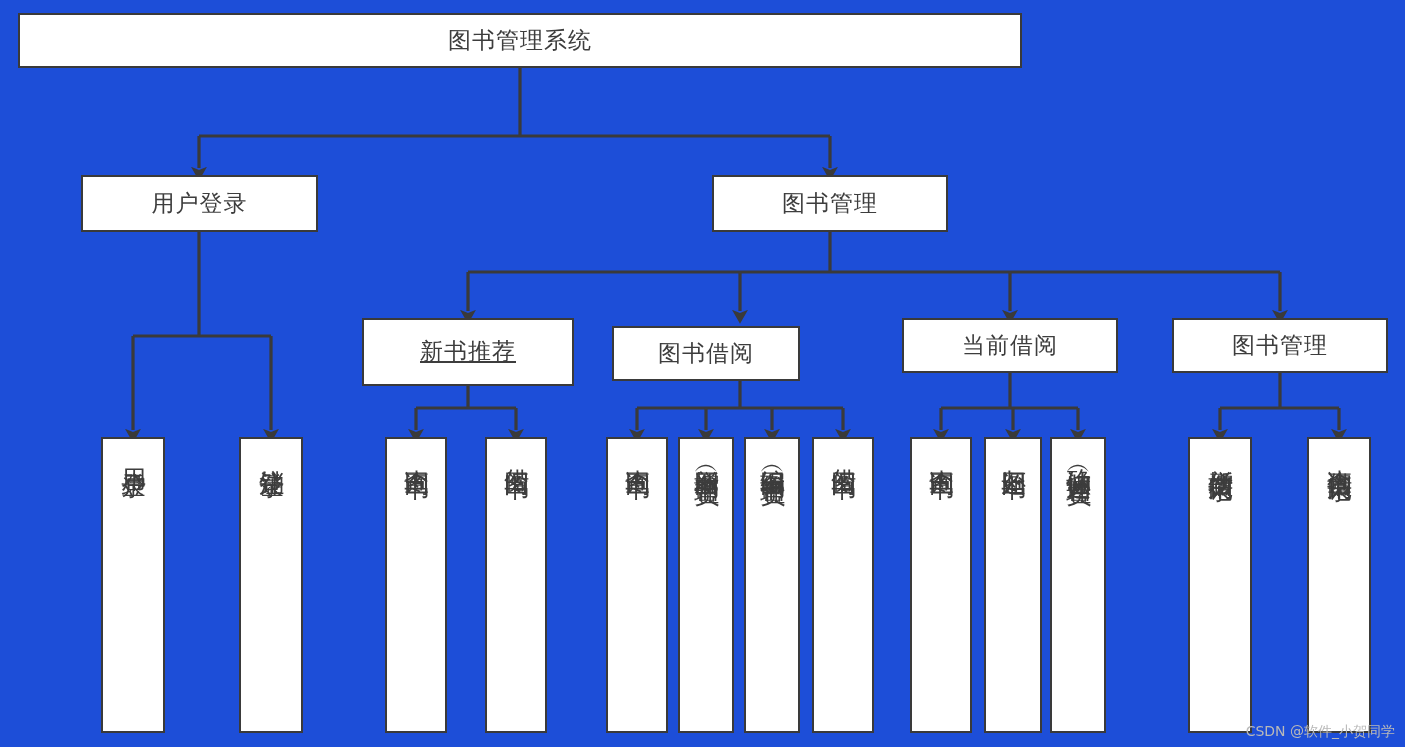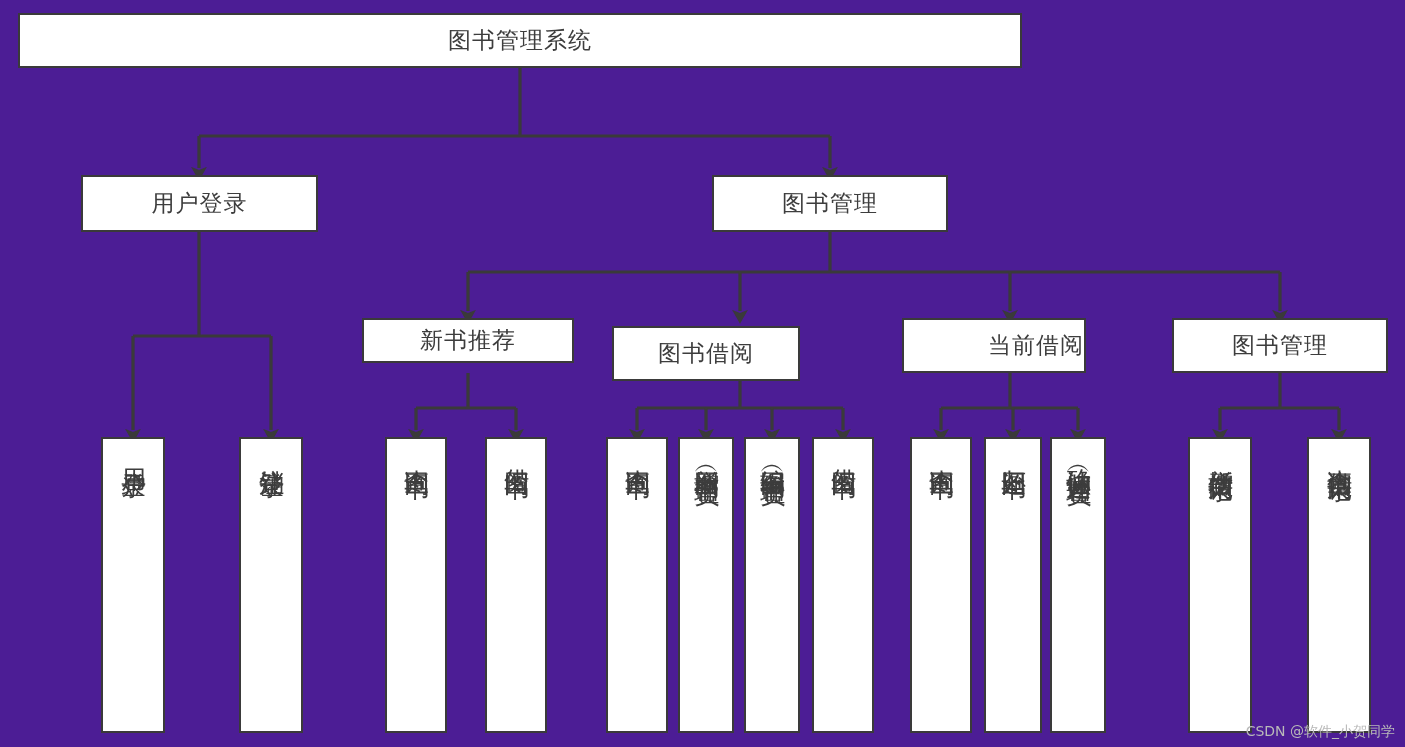--- a/index.html
+++ b/index.html
@@ -8,21 +8,21 @@
     padding: 0;
     background: #ffffff;
   }
   body {
     font-family: "DejaVu Sans", "Liberation Sans", sans-serif;
   }
   #canvas {
     position: relative;
     width: 1405px;
     height: 747px;
-    background: #4c1d95;
+    background: #1d4ed8;
     overflow: hidden;
   }
   #edges {
     position: absolute;
     left: 0;
     top: 0;
     width: 1405px;
     height: 747px;
   }
   .node {
@@ -140,27 +140,27 @@
     <span class="lbl">图书管理系统</span>
   </div>
 
   <div class="node h" style="left:81px;top:175px;width:237px;height:57px;">
     <span class="lbl">用户登录</span>
   </div>
   <div class="node h" style="left:712px;top:175px;width:236px;height:57px;">
     <span class="lbl">图书管理</span>
   </div>
 
-  <div class="node h" style="left:362px;top:318px;width:212px;height:45px;">
+  <div class="node h" style="left:362px;top:318px;width:212px;height:68px;text-decoration:underline;">
     <span class="lbl">新书推荐</span>
   </div>
   <div class="node h" style="left:612px;top:318px;width:188px;height:55px;margin-top:8px;">
     <span class="lbl">图书借阅</span>
   </div>
-  <div class="node h" style="left:902px;top:318px;width:184px;height:55px;justify-content:flex-end;">
+  <div class="node h" style="left:902px;top:318px;width:216px;height:55px;">
     <span class="lbl">当前借阅</span>
   </div>
   <div class="node h" style="left:1172px;top:318px;width:216px;height:55px;">
     <span class="lbl">图书管理</span>
   </div>
 
   <div class="node v" style="left:101px;top:437px;width:64px;height:296px;">
     <span class="lbl">用户登录</span>
   </div>
   <div class="node v" style="left:239px;top:437px;width:64px;height:296px;">

